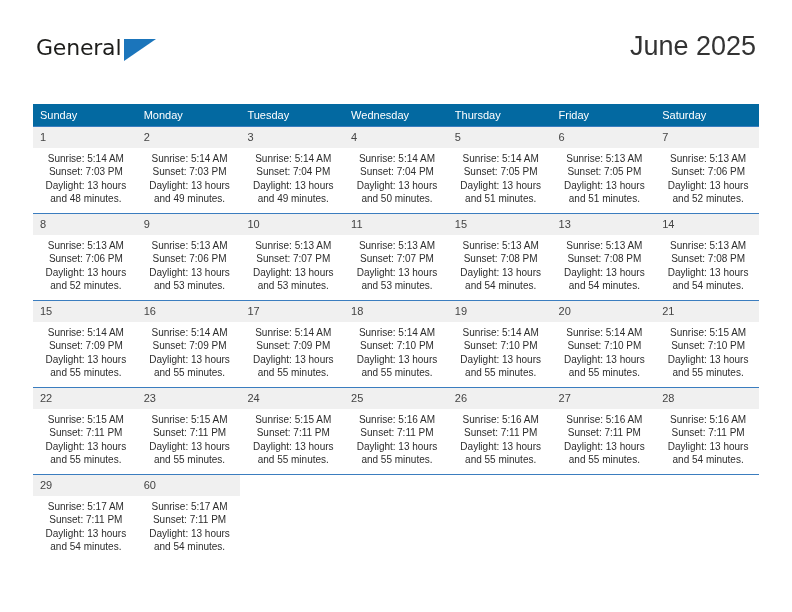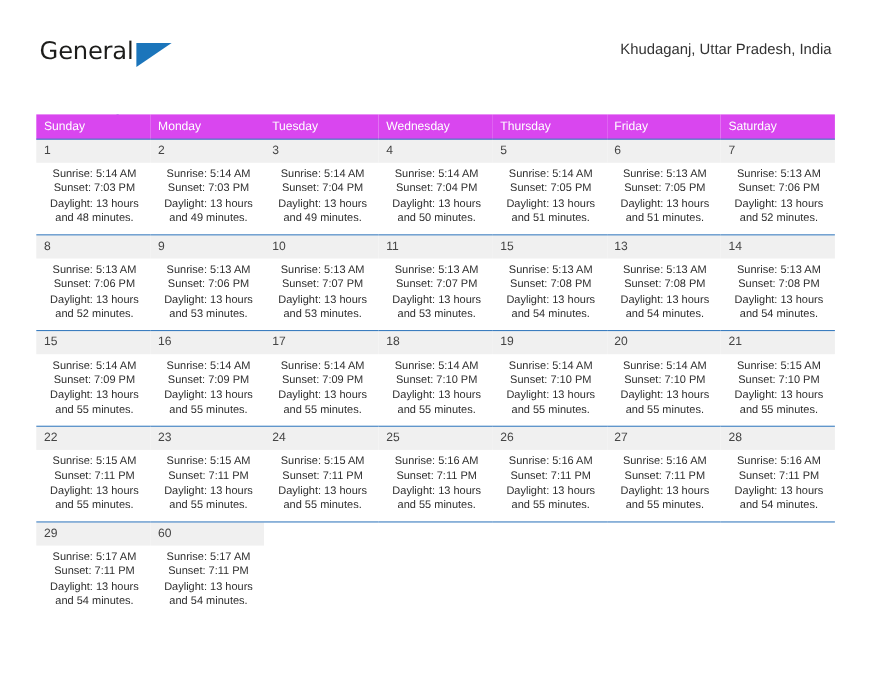--- a/index.html
+++ b/index.html
@@ -94,21 +94,21 @@
   
   .calendar {
     position: absolute;
     left: 33px;
     top: 104px;
     width: 726px;
     border-collapse: collapse;
     table-layout: fixed;
   }
   .calendar th {
-    background: #d946ef;
+    background: #0369a1;
     color: #ffffff;
     font-size: 11px;
     font-weight: normal;
     text-align: left;
     padding: 5px 0 5px 7px;
     height: 12px;
     border: none;
   }
   .calendar td {
     vertical-align: top;
@@ -150,21 +150,21 @@
 
   <div class="header">
 
     <div class="logo">
       <span class="logo-general">General</span>
       <span class="logo-triangle"></span>
       <span class="logo-blue">Blue</span>
     </div>
 
     <div class="title-block">
-      <div class="cal-subtitle">Khudaganj, Uttar Pradesh, India</div>
+      <div class="cal-title">June 2025</div>
     </div>
 
   </div>
 
   <table class="calendar">
     <thead>
       <tr>
         <th>Sunday</th>
         <th>Monday</th>
         <th>Tuesday</th>

